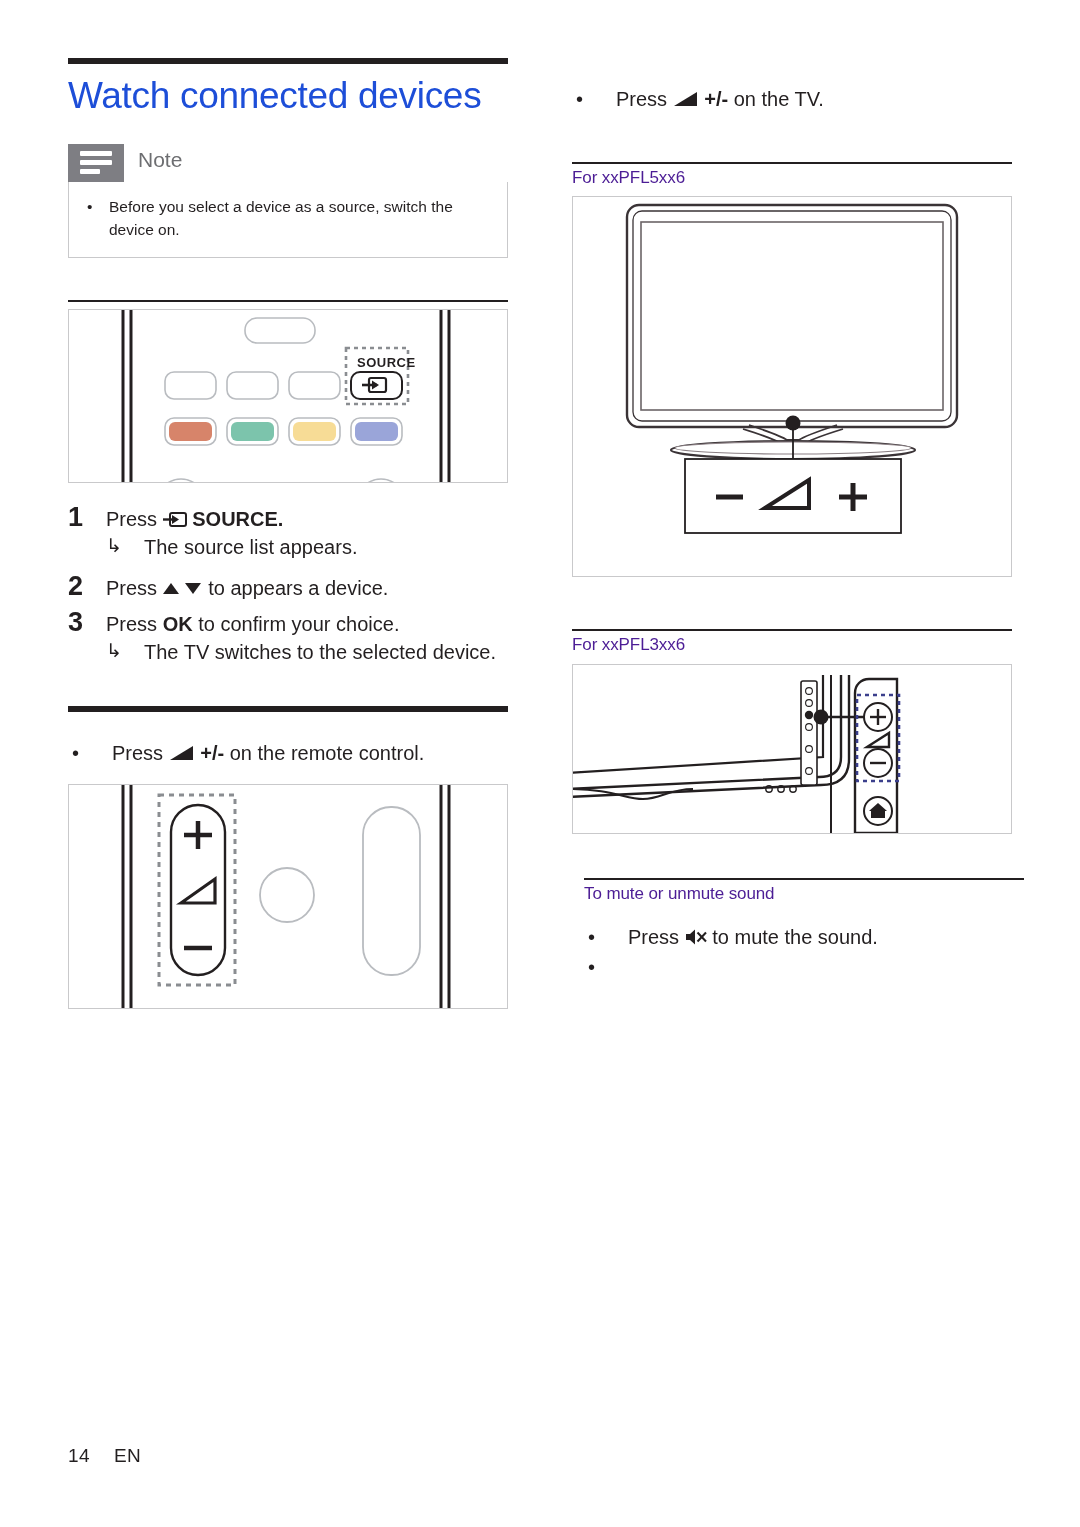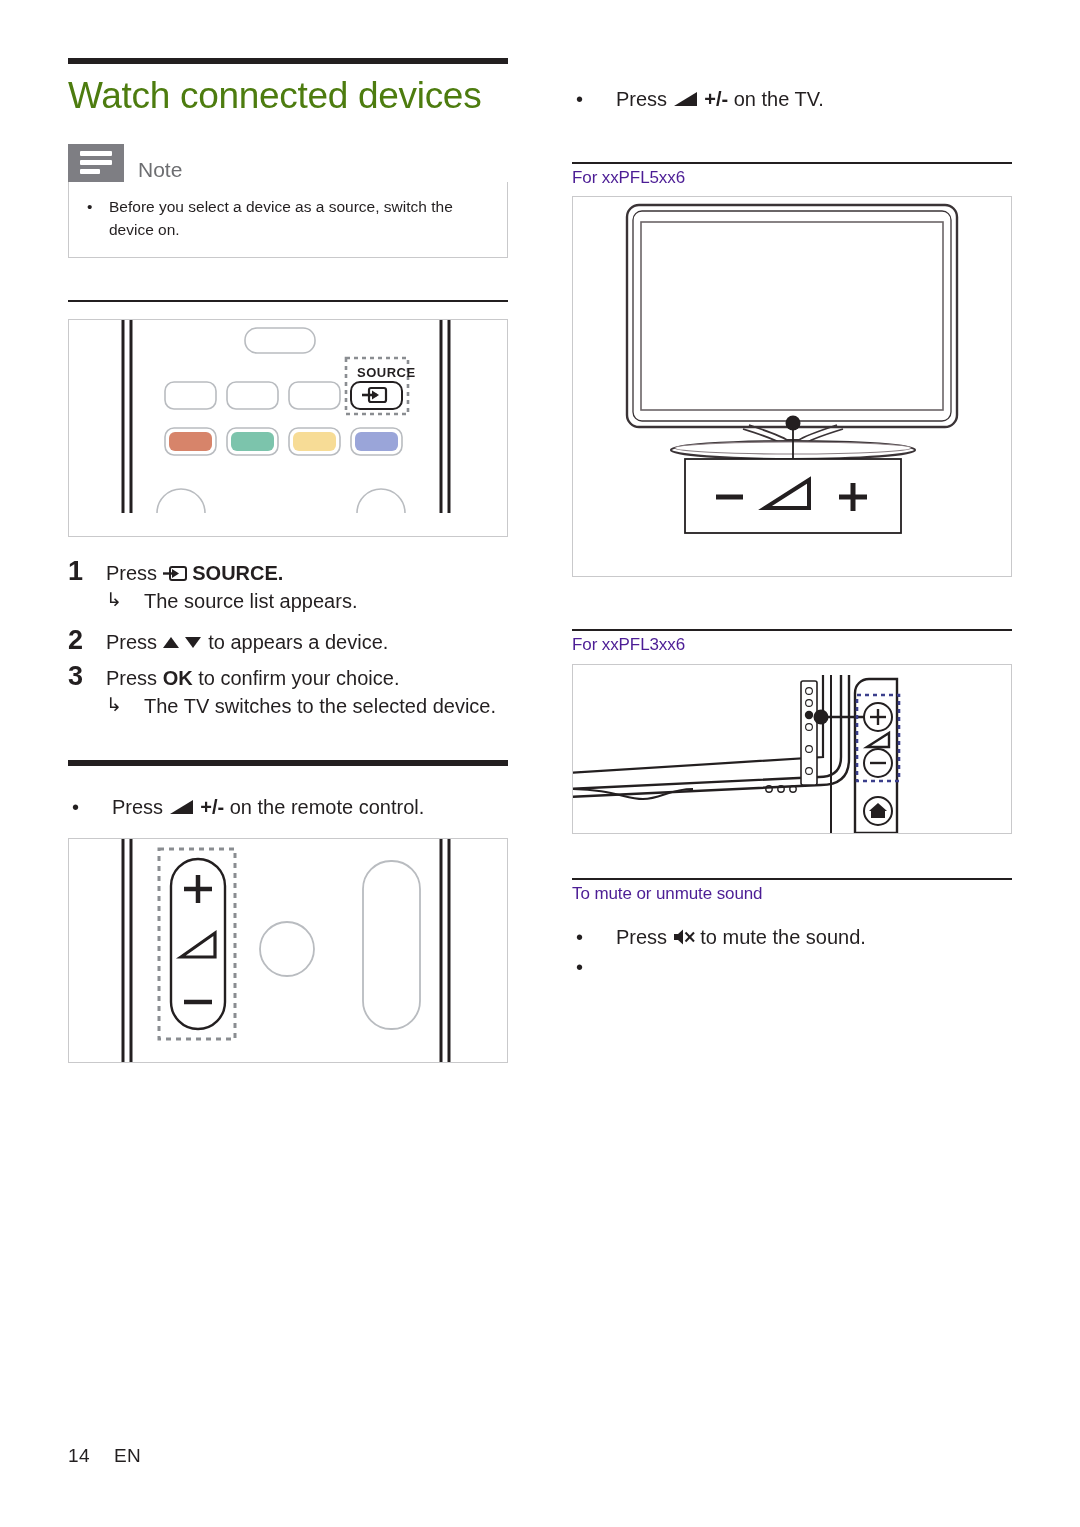--- a/index.html
+++ b/index.html
@@ -30,34 +30,34 @@
     border-top:2px solid #231f20;
     width:440px;
     margin:0 0 4px 0;
   }
   h1.chapter{
     font-size:37px;
     font-weight:400;
     letter-spacing:-0.3px;
     margin:11px 0 0 0;
     line-height:1.15;
-    color:#4d7c0f;
+    color:#1d4ed8;
   }
   h2.section{
     font-size:17px;
     font-weight:400;
     letter-spacing:-0.1px;
     margin:0;
     line-height:1.2;
     color:#4c1d95;
   }
 
   
   .note{position:relative;margin-top:26px;width:440px;}
-  .note-head{display:flex;align-items:flex-end;height:38px;}
+  .note-head{display:flex;align-items:flex-start;height:38px;}
   .note-icon{
     width:56px;height:38px;background:#7e7e83;
     display:flex;align-items:center;justify-content:center;
     flex-direction:column;gap:4px;
   }
   .note-icon i{display:block;background:#ffffff;height:5px;border-radius:1px;}
   .note-icon i:nth-child(1){width:32px;}
   .note-icon i:nth-child(2){width:32px;}
   .note-icon i:nth-child(3){width:20px;margin-right:12px;}
   .note-title{
@@ -141,21 +141,21 @@
         <div class="li">
           <span class="dot">•</span>
           <span class="txt">Before you select a device as a source, switch the device on.</span>
         </div>
       </div>
     </div>
 
     <div style="margin-top:42px;">
       <div class="rule-thin"></div>
 
-      <div class="figbox" style="width:440px;height:218px;margin-top:17px;text-decoration:underline;">
+      <div class="figbox" style="width:440px;height:174px;margin-top:7px;text-decoration:underline;">
         <svg width="438" height="193" viewBox="0 0 438 193">
 
           <line x1="54" y1="0" x2="54" y2="193" stroke="#231f20" stroke-width="3"></line>
           <line x1="62" y1="0" x2="62" y2="193" stroke="#231f20" stroke-width="3"></line>
           <line x1="372" y1="0" x2="372" y2="193" stroke="#231f20" stroke-width="3"></line>
           <line x1="380" y1="0" x2="380" y2="193" stroke="#231f20" stroke-width="3"></line>
 
           <rect x="176" y="8" width="70" height="25" rx="12" ry="12" fill="#fff" stroke="#b9bcc0" stroke-width="1.6"></rect>
 
           <rect x="96" y="62" width="51" height="27" rx="9" ry="9" fill="#fff" stroke="#b9bcc0" stroke-width="1.6"></rect>
@@ -387,21 +387,21 @@
           <line x1="297" y1="98" x2="313" y2="98" stroke="#231f20" stroke-width="2.4"></line>
 
           <circle cx="305" cy="146" r="14" fill="#fff" stroke="#231f20" stroke-width="2"></circle>
           <g>
             <polygon points="305,138 314,146 312,146 312,153 298,153 298,146 296,146" fill="#231f20"></polygon>
           </g>
         </svg>
       </div>
     </div>
 
-    <div style="margin-top:44px;">
+    <div style="margin-top:44px;margin-left:12px;">
       <div class="rule-thin"></div>
       <h2 class="section">To mute or unmute sound</h2>
 
       <div class="bul" style="margin-top:18px;">
         <span class="dot">•</span>
         <span class="txt">
           <span>Press</span>
           <span class="ico">
             <svg width="22" height="18" viewBox="0 0 22 18">
               <polygon points="1,6 5,6 10,1.5 10,16.5 5,12 1,12" fill="#231f20"></polygon>

